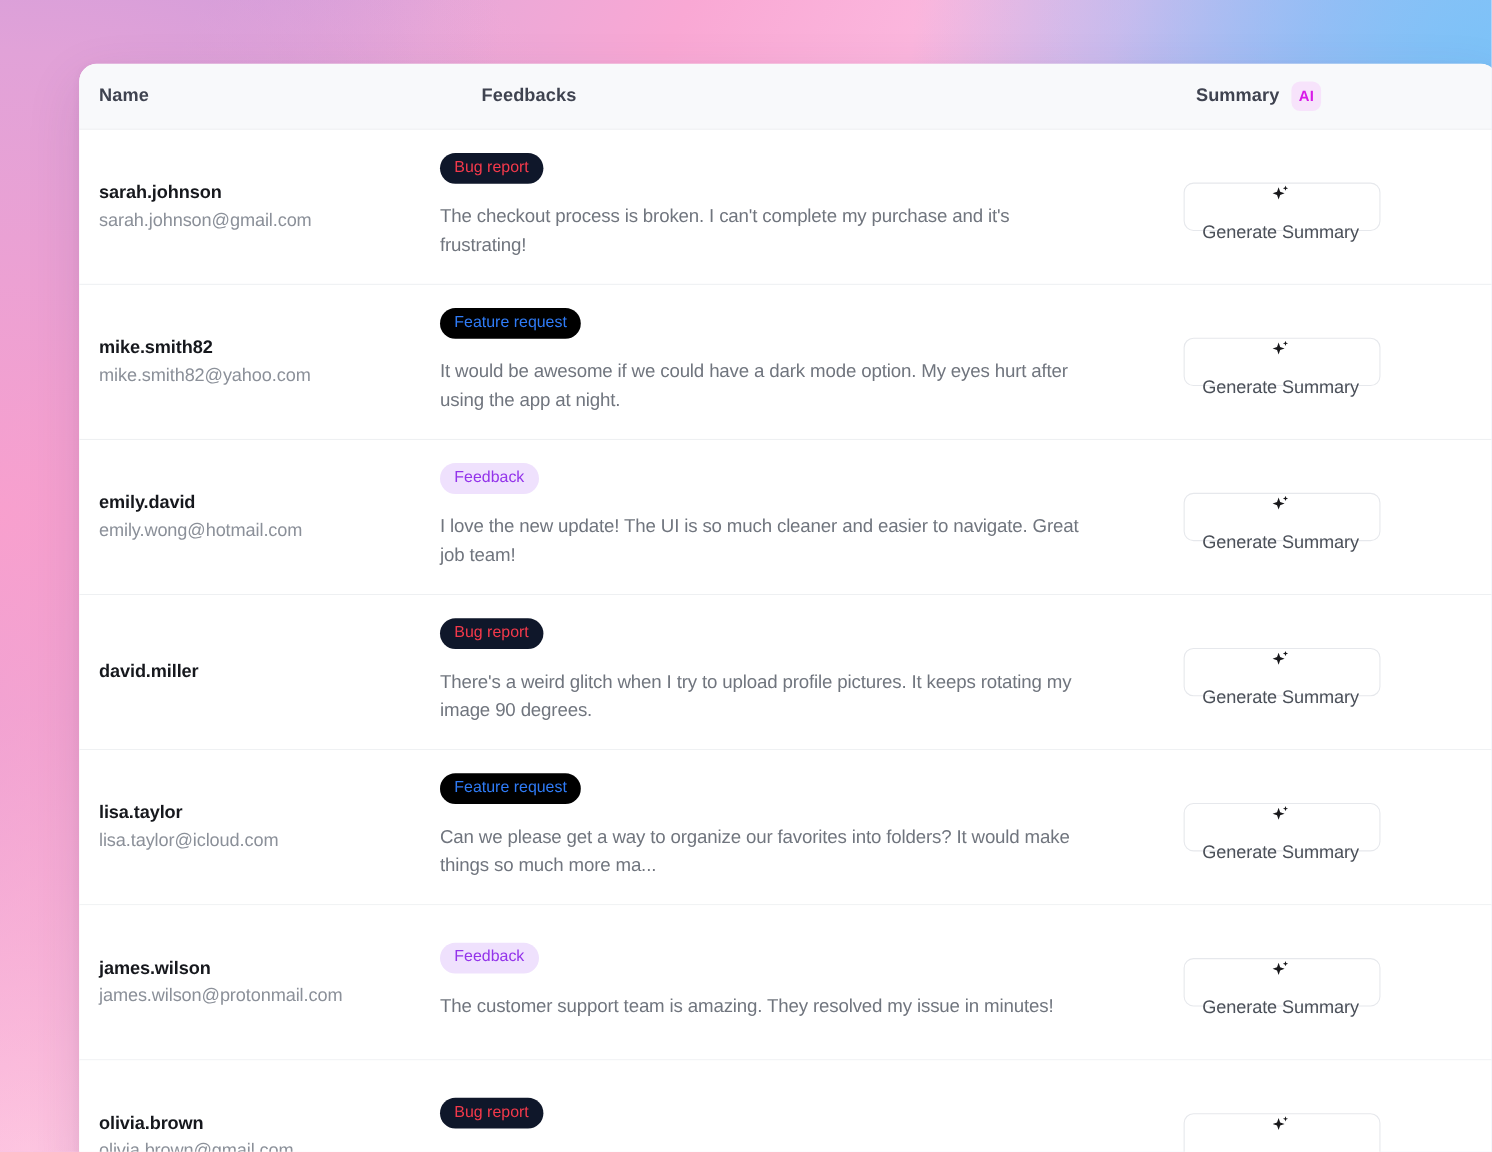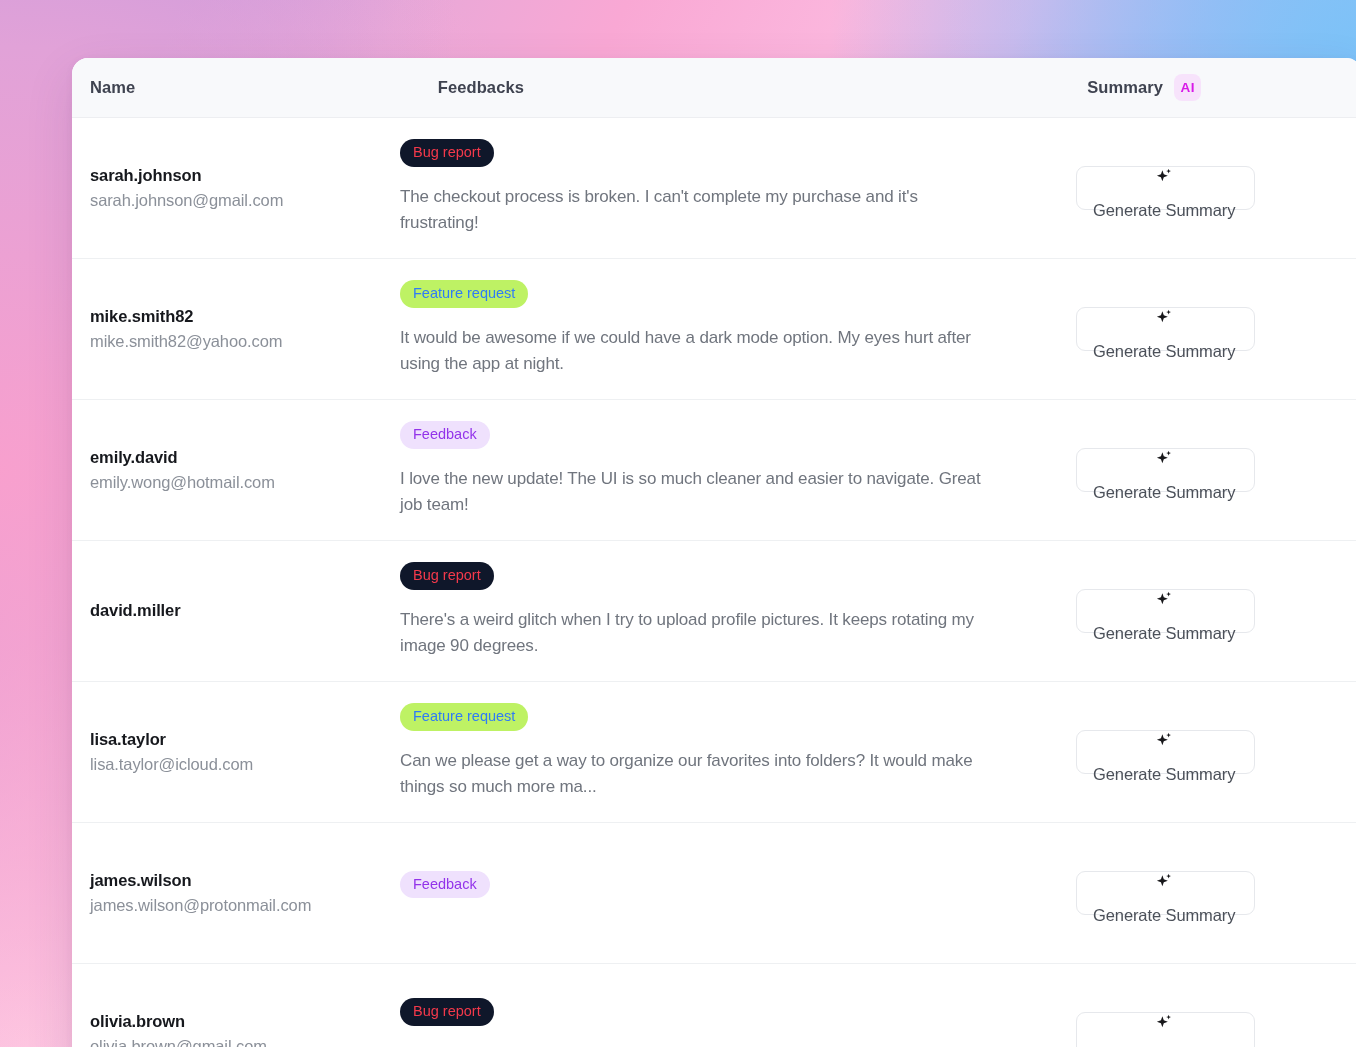--- a/index.html
+++ b/index.html
@@ -123,21 +123,21 @@
   .badge {
     display: inline-block;
     padding: 5px 13px 6px;
     border-radius: 999px;
     font-size: 14.5px;
     font-weight: 500;
     line-height: 1.15;
     margin-bottom: 17px;
   }
   .badge.bug      { background: #0f172a; color: #f4394b; }
-  .badge.feature  { background: #bef264; color: #2f7bf6; }
+  .badge.feature  { background: #000000; color: #2f7bf6; }
   .badge.feedback { background: #efe1fd; color: #9333ea; }
 
   .fb-text {
     font-size: 17px;
     color: #70757e;
     line-height: 1.55;
     letter-spacing: -0.15px;
     max-width: 600px;
   }
 
@@ -288,20 +288,21 @@
     </div>
   </div>
 
   <div class="row">
     <div class="cell-name">
       <div class="uname">james.wilson</div>
       <div class="uemail">james.wilson@protonmail.com</div>
     </div>
     <div class="cell-fb">
       <div class="badge feedback">Feedback</div>
+      <div class="fb-text">The customer support team is amazing. They resolved my issue in minutes!</div>
     </div>
     <div class="cell-sum">
       <button class="gen-btn">
         <span class="spark">
           <svg width="19" height="19" viewBox="0 0 24 24" aria-hidden="true">
             <path d="M9.3 4.2 L11.1 9.3 L16.2 11.1 L11.1 12.9 L9.3 18 L7.5 12.9 L2.4 11.1 L7.5 9.3 Z" fill="#18181b"></path>
             <path d="M17.2 2.2 L18.0 4.4 L20.2 5.2 L18.0 6.0 L17.2 8.2 L16.4 6.0 L14.2 5.2 L16.4 4.4 Z" fill="#18181b"></path>
           </svg>
         </span>
         <span>Generate Summary</span>

